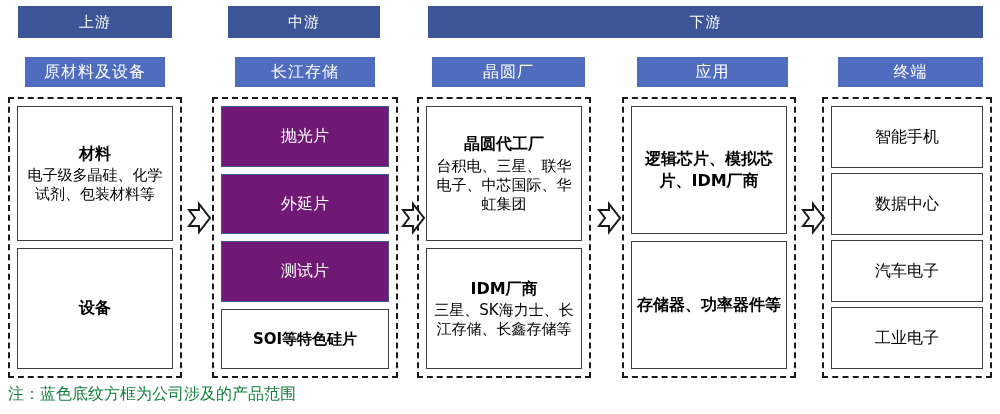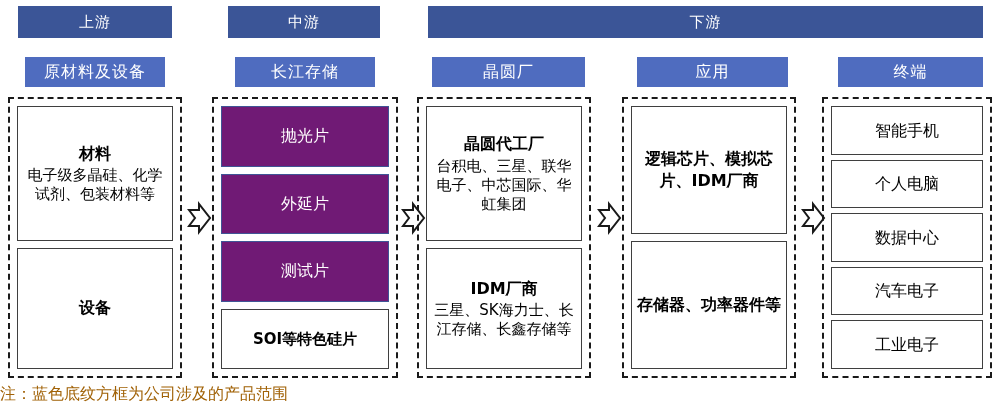--- a/index.html
+++ b/index.html
@@ -94,24 +94,24 @@
   .arrow {
     position: absolute;
     width: 26px;
     height: 34px;
   }
   .arrow svg { display: block; width: 100%; height: 100%; }
 
   
   .footnote {
     position: absolute;
-    left: 0;
+    left: 8px;
     top: 384px;
     font-size: 16px;
-    color: #a16207;
+    color: #15803d;
     white-space: nowrap;
   }
 </style>
 </head>
 <body>
 
 <div class="tier-bar" style="left:18px; top:6px; width:154px; height:32px;">
   <span>上游</span>
 </div>
 
@@ -221,23 +221,20 @@
     <path d="M3 9 L13 9 L13 3 L24 17 L13 31 L13 25 L3 25 L9 17 Z" fill="#ffffff" stroke="#1a1a1a" stroke-width="2" stroke-linejoin="miter"></path>
   </svg>
 </div>
 
 <div class="col" style="left:822px; top:97px; width:170px; height:281px; gap:5px;">
 
   <div class="box grow1">
     <div class="box-single">智能手机</div>
   </div>
   <div class="box grow1">
-    <div class="box-single">个人电脑</div>
-  </div>
-  <div class="box grow1">
     <div class="box-single">数据中心</div>
   </div>
   <div class="box grow1">
     <div class="box-single">汽车电子</div>
   </div>
   <div class="box grow1">
     <div class="box-single">工业电子</div>
   </div>
 </div>
 

